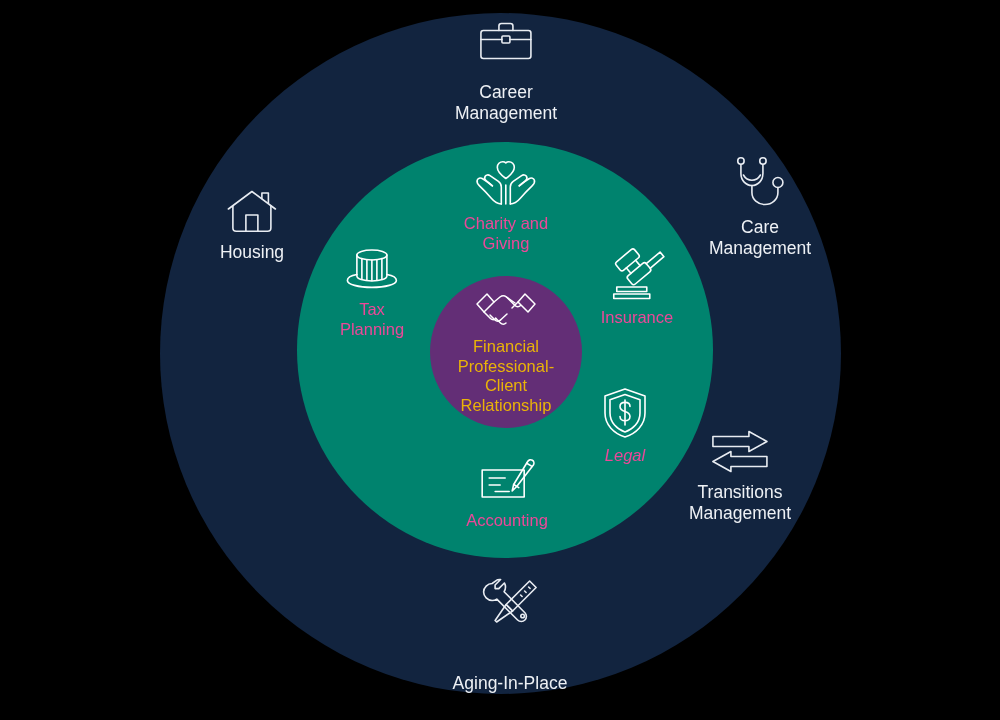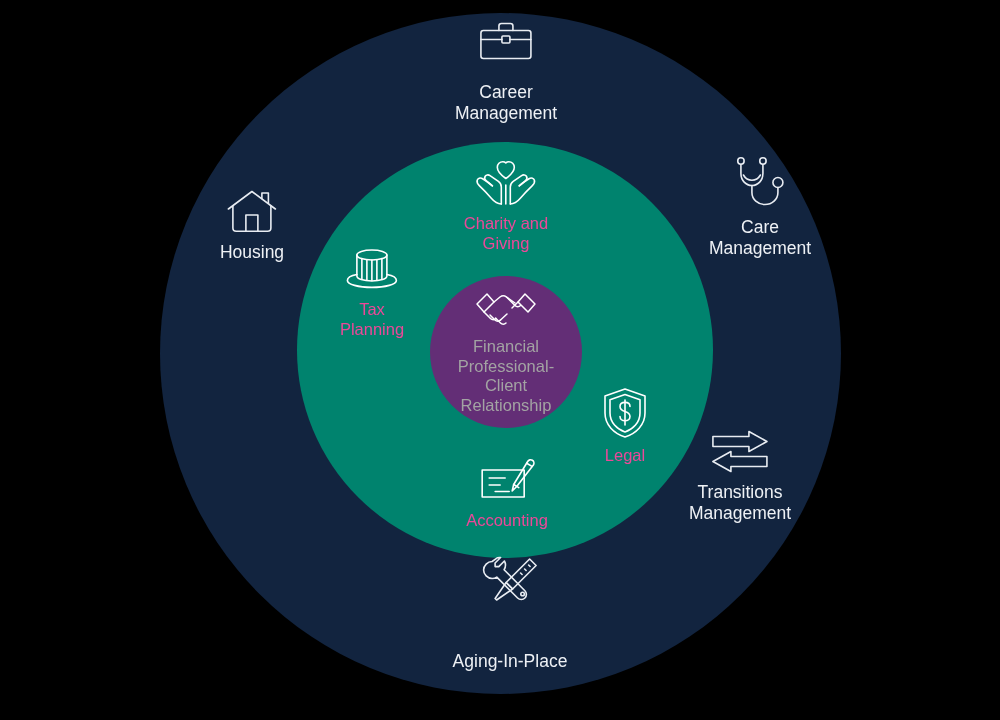--- a/index.html
+++ b/index.html
@@ -84,21 +84,21 @@
     position: absolute;
     left: 506px;
     top: 352px;
     width: 168px;
     transform: translate(-50%, -50%);
     display: flex;
     flex-direction: column;
     align-items: center;
   }
   #core-content .label {
-    color: #a3a3a3;
+    color: #eab308;
     text-align: center;
     font-size: 16.5px;
     line-height: 19.5px;
     white-space: pre-line;
     margin-top: 4px;
   }
 
   svg { overflow: visible; }
 </style>
 </head>
@@ -143,22 +143,37 @@
                  C52.5 18.7 52.1 20.5 50.7 21.6 L44.4 26.8"></path>
         <path d="M44.4 26.8 C48 24 51.5 21.4 54.2 19.7 C56.6 18.2 59 19.2 59.6 21.3 C60.2 23.3 59.1 25.2 57.3 26.9
                  C53.5 30.5 49 35.2 45.5 39.3 C42.8 42.5 39.7 45 35.5 45"></path>
         <path d="M31 45 L31 26"></path>
       </svg>
     </span>
     <span class="label">Charity and
 Giving</span>
   </div>
 
-
-  <div class="node mid" style="left:625px; top:426px;">
+  <div class="node mid" style="left:637px; top:288px;">
+    <span class="icon">
+      <svg width="64" height="52" viewBox="0 0 64 52" fill="none" stroke="#ffffff" stroke-width="1.6" stroke-linecap="round" stroke-linejoin="round">
+        <g transform="rotate(-40 32 22)">
+          <rect x="20" y="2" width="24" height="11" rx="2.5"></rect>
+          <path d="M26 13 L26 20 M38 13 L38 20"></path>
+          <rect x="20" y="20" width="24" height="11" rx="2.5"></rect>
+          <path d="M44 22.5 L62 22.5 L62 28.5 L44 28.5"></path>
+        </g>
+        <path d="M12 38 L42 38 L42 42.5 L12 42.5 Z"></path>
+        <path d="M9 45 L45 45 L45 49.5 L9 49.5 Z"></path>
+      </svg>
+    </span>
+    <span class="label">Insurance</span>
+  </div>
+
+  <div class="node mid" style="left:625px; top:426px;font-style:italic;">
     <span class="icon">
       <svg width="46" height="52" viewBox="0 0 46 52" fill="none" stroke="#ffffff" stroke-width="1.6" stroke-linecap="round" stroke-linejoin="round">
         <path d="M23 2 L43 9 L43 26 C43 38 34 46.5 23 50 C12 46.5 3 38 3 26 L3 9 Z"></path>
         <path d="M23 7.5 L38 12.8 L38 26 C38 35.5 31 42.2 23 45 C15 42.2 8 35.5 8 26 L8 12.8 Z"></path>
         <path d="M23 13 L23 38"></path>
         <path d="M28 19.5 C28 17 25.8 15.4 23 15.4 C20.2 15.4 18 17 18 19.5 C18 22 20.2 23.6 23 24.4
                  C25.8 25.2 28 27 28 29.5 C28 32 25.8 33.8 23 33.8 C20.2 33.8 18 32 18 29.5"></path>
       </svg>
     </span>
     <span class="label">Legal</span>
@@ -230,21 +245,21 @@
     <span class="icon">
       <svg width="62" height="44" viewBox="0 0 62 44" fill="none" stroke="#e8ecf2" stroke-width="1.6" stroke-linecap="round" stroke-linejoin="round">
         <path d="M4 6 L40 6 L40 1 L58 11 L40 21 L40 16 L4 16 Z"></path>
         <path d="M58 26 L22 26 L22 21 L4 31 L22 41 L22 36 L58 36 Z"></path>
       </svg>
     </span>
     <span class="label">Transitions
 Management</span>
   </div>
 
-  <div class="node outer" style="left:510px; top:613px;gap:40px;">
+  <div class="node outer" style="left:510px; top:635px;gap:40px;">
     <span class="icon">
       <svg width="60" height="50" viewBox="0 0 60 50" fill="none" stroke="#e8ecf2" stroke-width="1.6" stroke-linecap="round" stroke-linejoin="round">
 
         <path d="M12.5 3.5 C8 3.5 4 7.5 4 12 C4 16.5 8 20.5 12.5 20.5 C14.3 20.5 15.9 20 17.2 19.1
                  L38 40 C40 42 43.3 42 45.3 40 C47.3 38 47.3 34.7 45.3 32.7 L24.5 11.8
                  C25.4 10.5 25.9 8.9 25.9 7.1 C25.9 5.6 25.5 4.2 24.8 3
                  L19.2 8.6 L15.5 8.6 L15.5 5 L21 -0.5 C20 -0.5 19 -0.6 18 -0.3 Z" transform="translate(0,4)"></path>
         <circle cx="43" cy="40" r="1.8"></circle>
 
         <path d="M50 5 L56.5 11.5 L33 35 L26.5 28.5 Z"></path>

